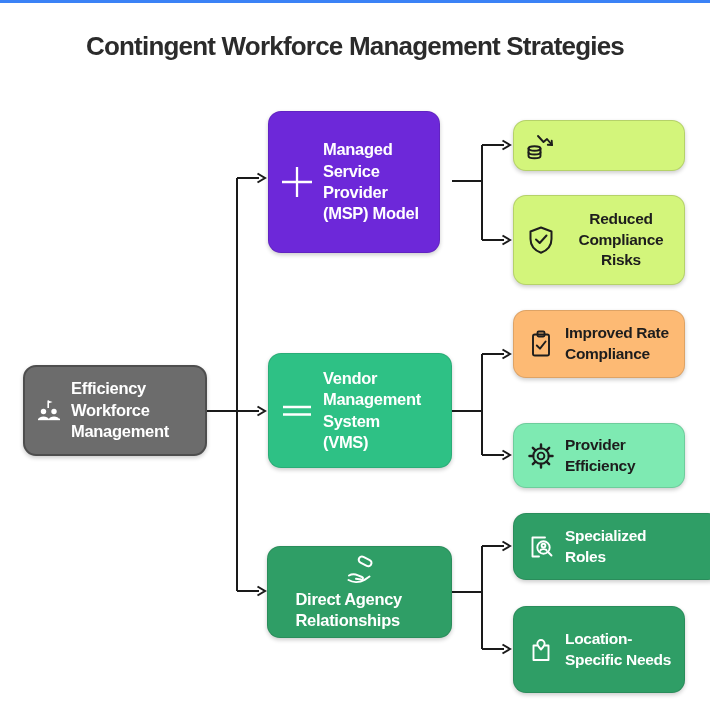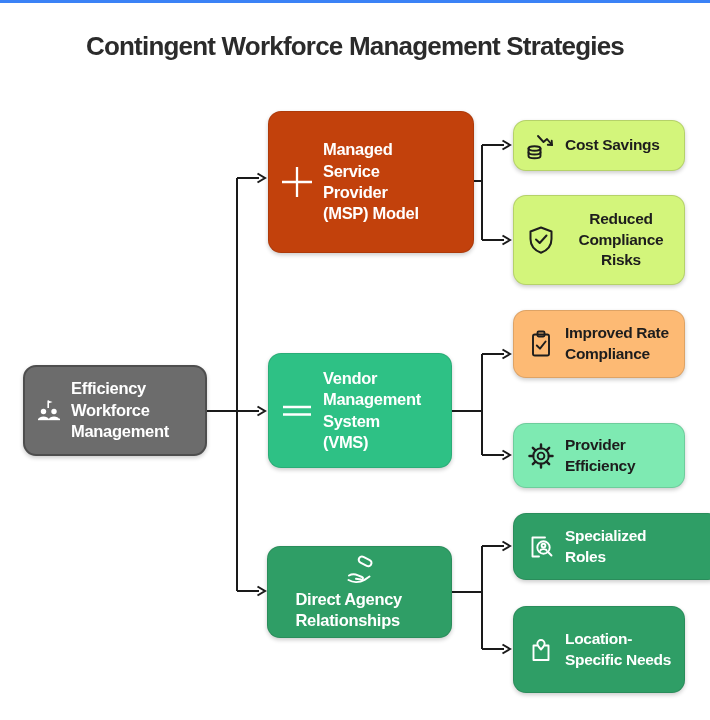--- a/index.html
+++ b/index.html
@@ -21,21 +21,21 @@
   }
   .node .icon { flex:0 0 auto; display:flex; align-items:center; justify-content:center; margin-right:6px; }
   .node .label { font-weight:700; line-height:1.3; letter-spacing:-0.3px; flex-shrink:0; }
 
   
   .n-root { left:23px; top:362px; width:184px; height:91px; background:#6c6c6c; border:2px solid #4e4e4e; color:#ffffff; }
   .n-root .icon { width:32px; }
   .n-root .label { width:122px; font-size:16.5px; }
 
   
-  .n-msp    { left:268px; top:108px; width:206px; height:142px; background:#c2410c; border:1px solid rgba(0,0,0,0.10); color:#ffffff; }
+  .n-msp    { left:268px; top:108px; width:172px; height:142px; background:#6d28d9; border:1px solid rgba(0,0,0,0.10); color:#ffffff; }
   .n-vms    { left:268px; top:350px; width:184px; height:115px; background:#2ec185; border:1px solid rgba(0,0,0,0.10); color:#ffffff; }
   .n-direct { left:267px; top:543px; width:185px; height:92px;  background:#2f9e66; border:1px solid rgba(0,0,0,0.10); color:#ffffff; }
   .n-msp .icon, .n-vms .icon, .n-direct .icon { width:40px; }
   .n-msp .label, .n-vms .label, .n-direct .label { font-size:16.5px; }
   .n-msp .label { width:100px; }
   .n-vms .label { width:102px; }
   .n-direct .label { width:134px; }
   .n-direct { padding-right:2px;flex-direction:column; }
 
   
@@ -138,21 +138,20 @@
   <div class="node n-out n-cost">
     <span class="icon">
       <svg width="32" height="32" viewBox="0 0 32 32" fill="none" stroke="#1d1d1d" stroke-width="1.9" stroke-linecap="round" stroke-linejoin="round">
         <path d="M13 6 L18.5 12 L22 9 L27 15"></path>
         <path d="M27 15 L26.7 10.8 M27 15 L22.8 14.7"></path>
         <ellipse cx="9.5" cy="18.5" rx="6" ry="2.3"></ellipse>
         <path d="M3.5 18.5 V26 C3.5 27.3 6.2 28.3 9.5 28.3 C12.8 28.3 15.5 27.3 15.5 26 V18.5"></path>
         <path d="M3.5 22.2 C3.5 23.5 6.2 24.5 9.5 24.5 C12.8 24.5 15.5 23.5 15.5 22.2"></path>
       </svg>
     </span>
-    <span class="label">Cost Savings</span>
   </div>
 
   <div class="node n-out n-reduced">
     <span class="icon">
       <svg width="34" height="34" viewBox="0 0 34 34" fill="none" stroke="#1d1d1d" stroke-width="2" stroke-linecap="round" stroke-linejoin="round">
         <path d="M17 4.5 L27.5 8.5 V16 C27.5 23 23 27.5 17 29.8 C11 27.5 6.5 23 6.5 16 V8.5 Z"></path>
         <path d="M12 16.5 L15.7 20 L22.5 12.5"></path>
       </svg>
     </span>
     <span class="label">Reduced Compliance Risks</span>

